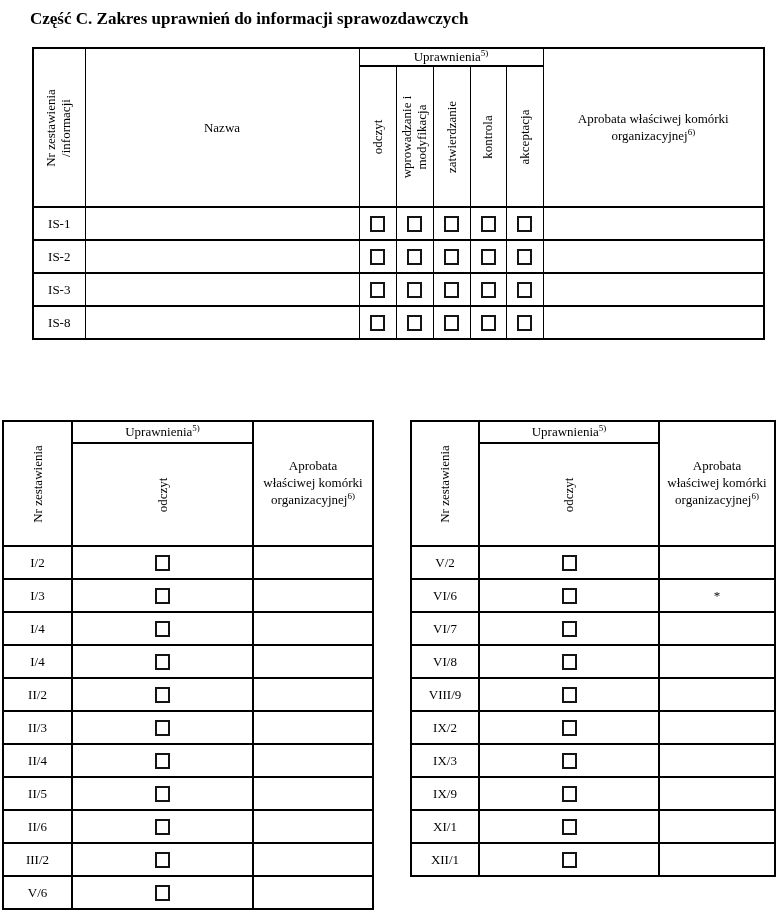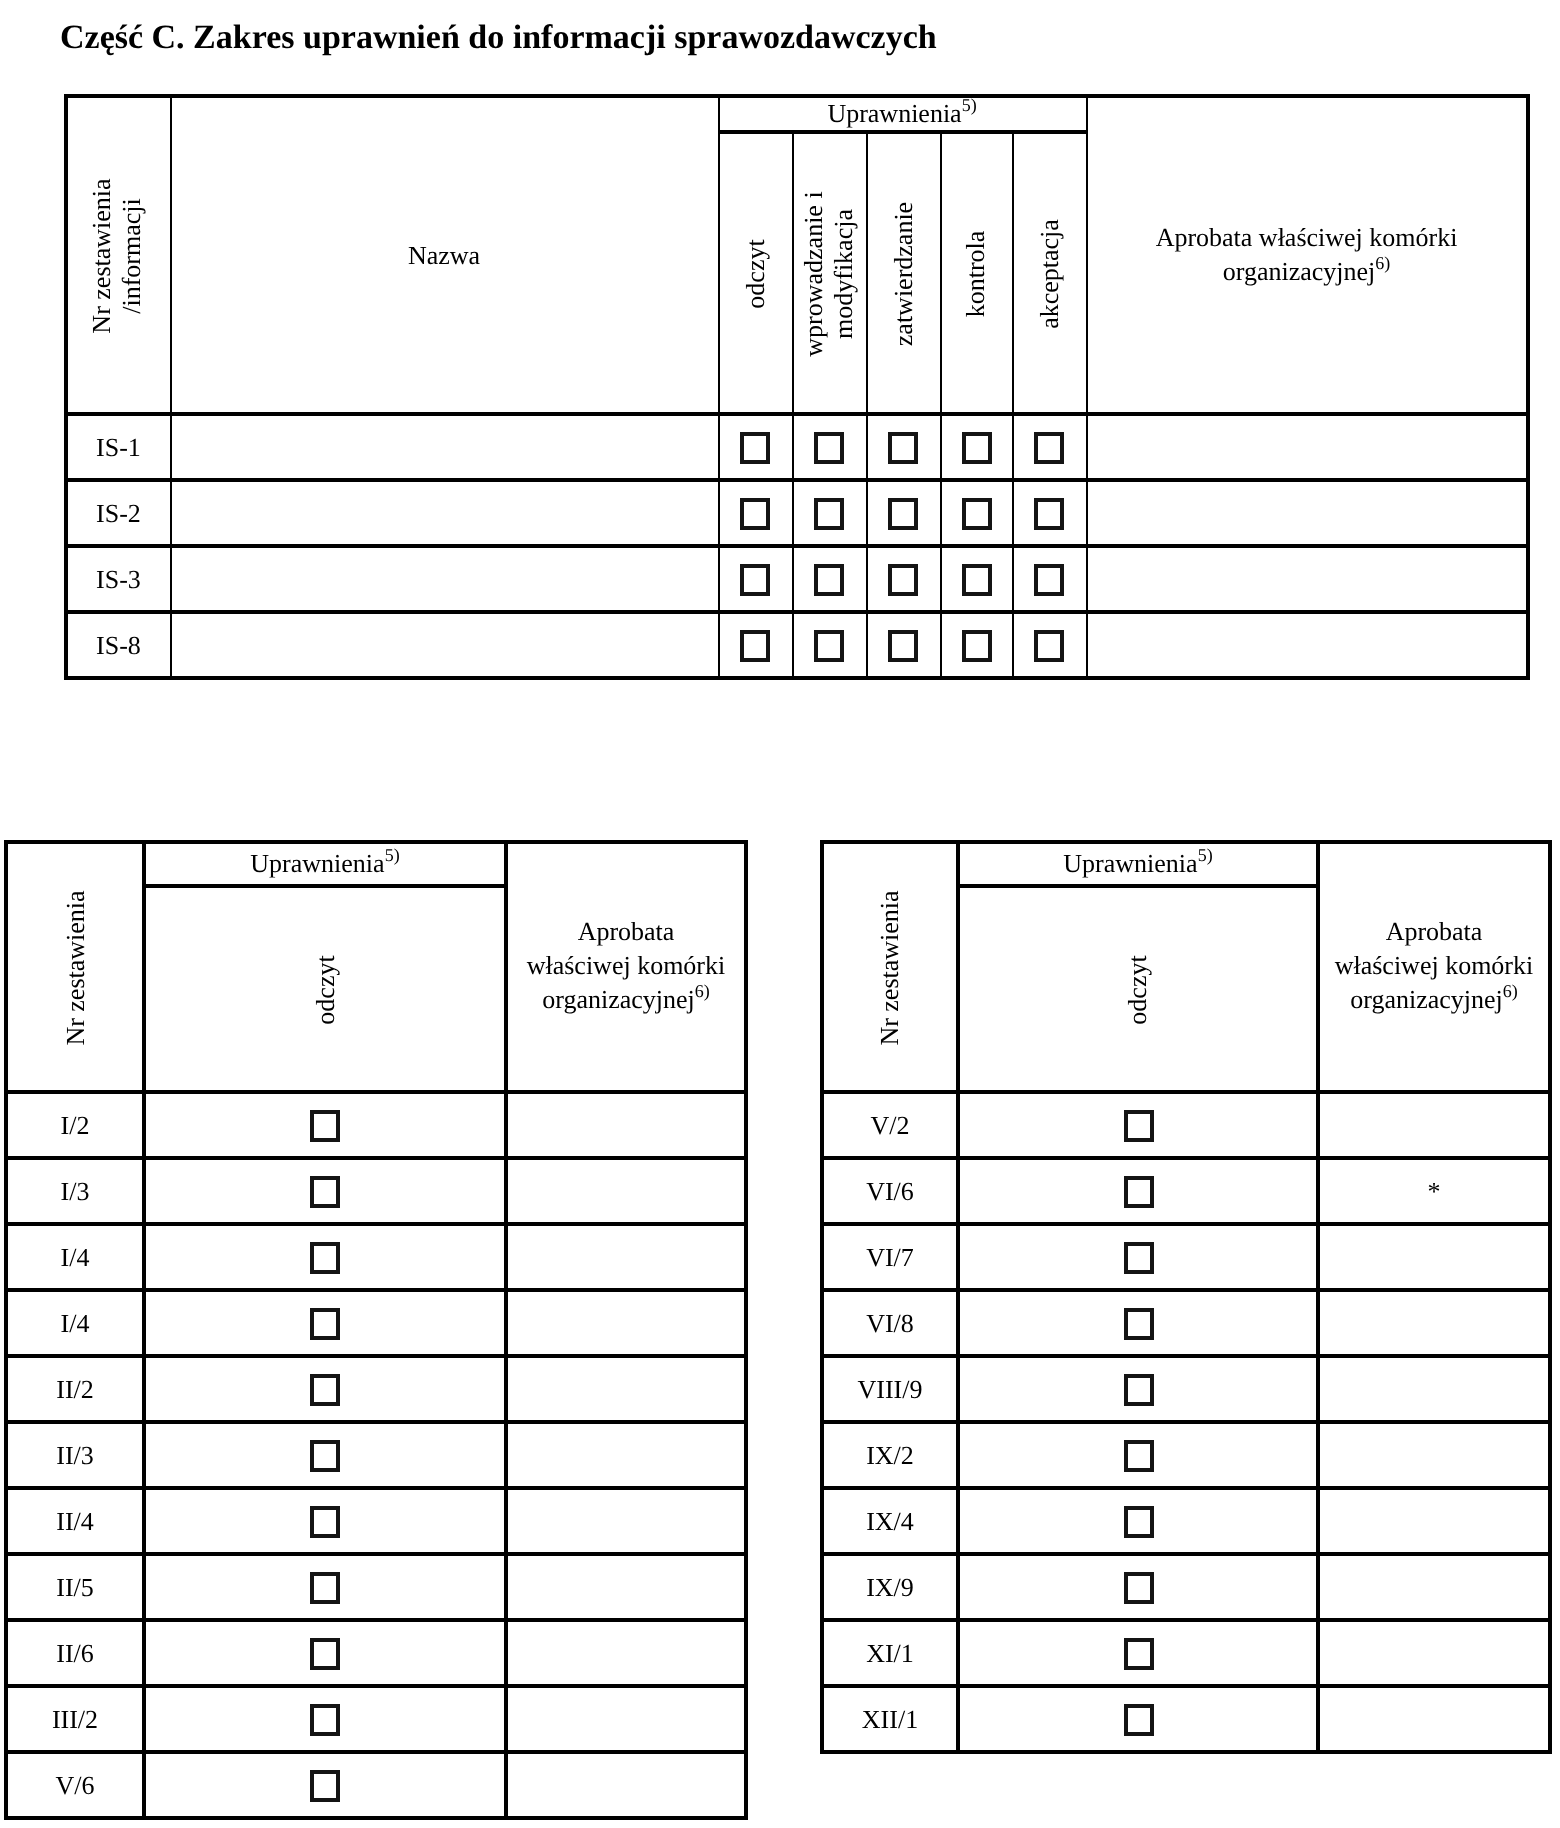--- a/index.html
+++ b/index.html
@@ -318,21 +318,21 @@
       <td>VIII/9</td>
       <td><span class="cb"></span></td>
       <td></td>
     </tr>
     <tr class="row">
       <td>IX/2</td>
       <td><span class="cb"></span></td>
       <td></td>
     </tr>
     <tr class="row">
-      <td>IX/4</td>
+      <td>IX/3</td>
       <td><span class="cb"></span></td>
       <td></td>
     </tr>
     <tr class="row">
       <td>IX/9</td>
       <td><span class="cb"></span></td>
       <td></td>
     </tr>
     <tr class="row">
       <td>XI/1</td>

